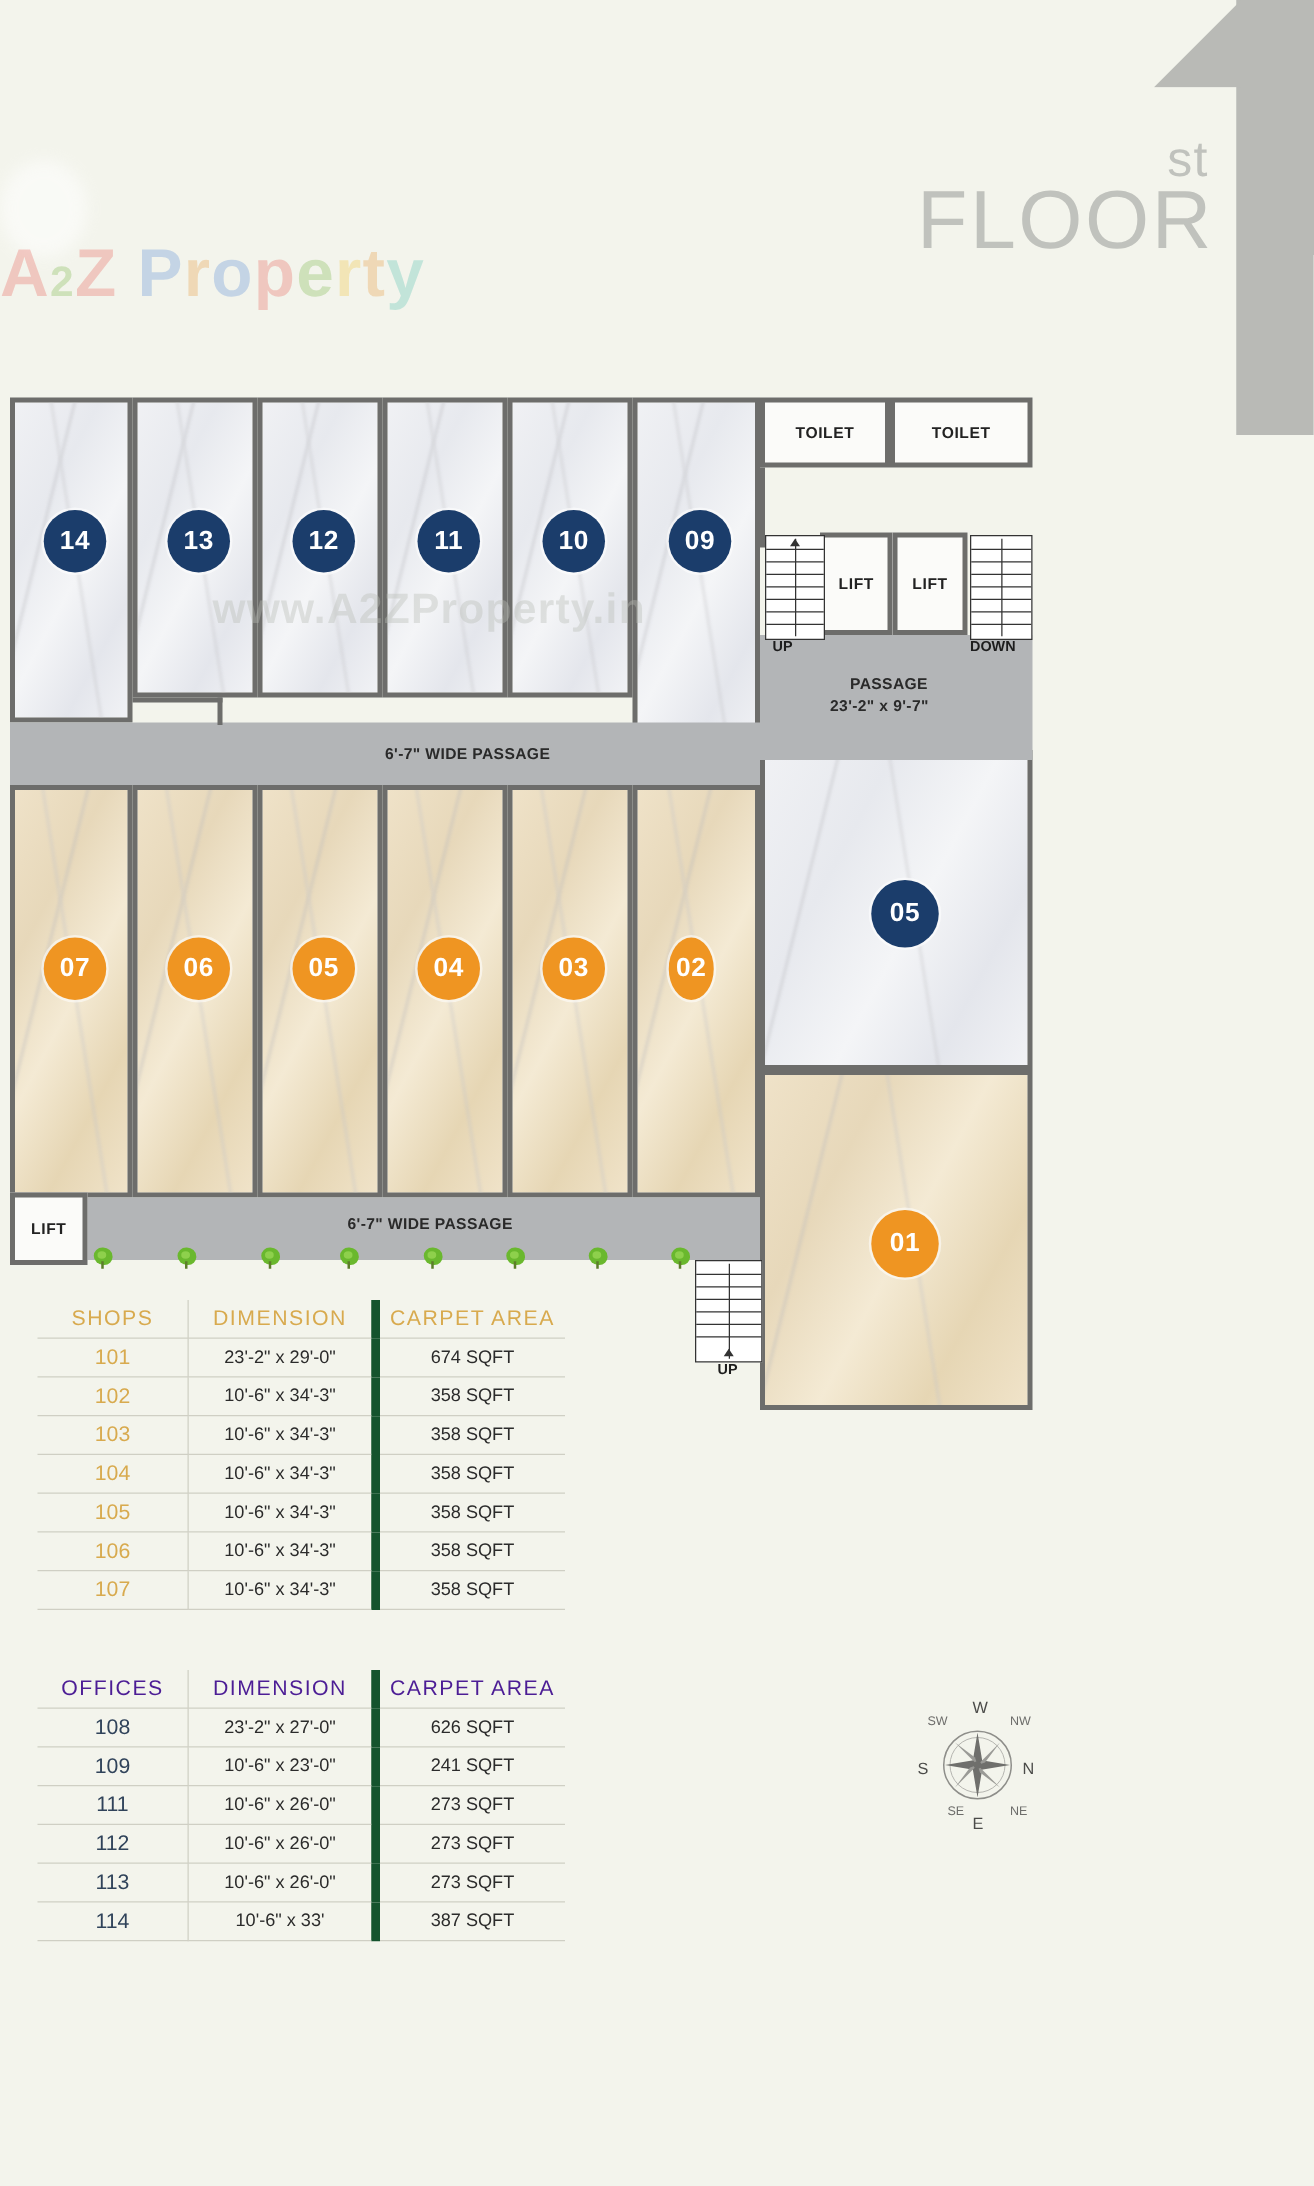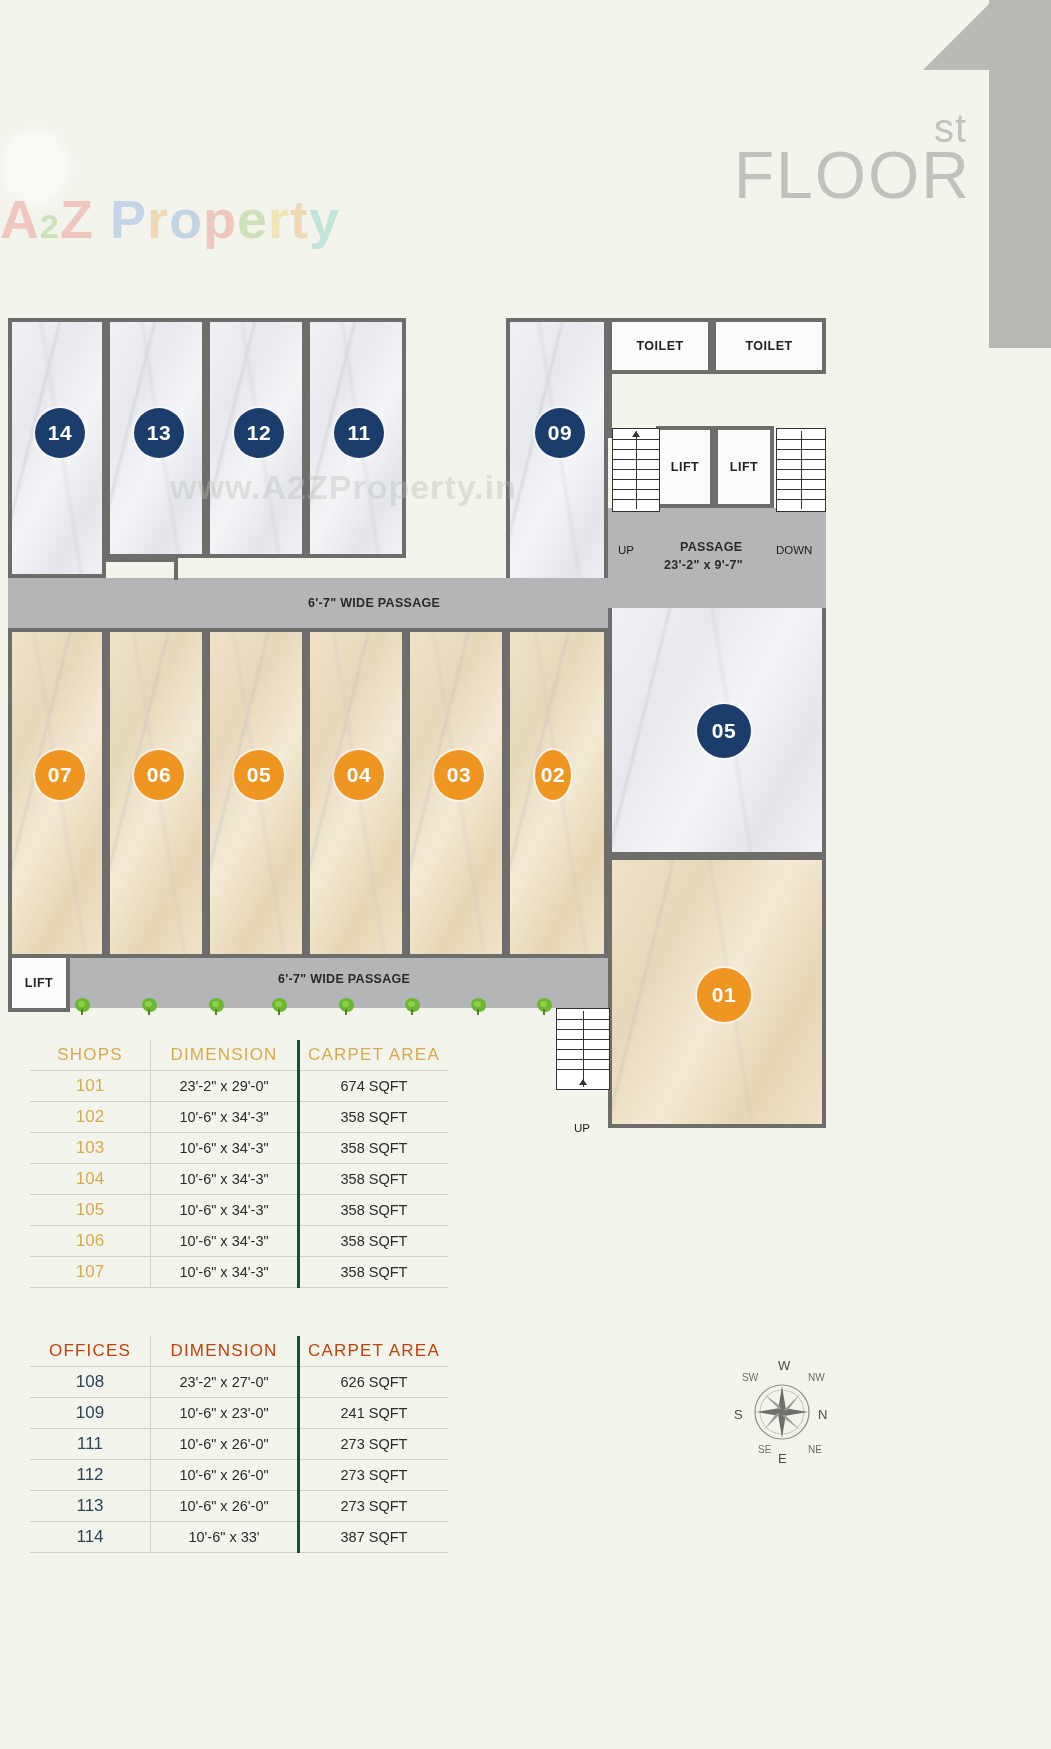--- a/index.html
+++ b/index.html
@@ -79,43 +79,43 @@
   .room{position:absolute;box-sizing:border-box;background:#fbfbf9;border:4px solid #6d6d6b;
     display:flex;align-items:center;justify-content:center;
     font-size:12.5px;font-weight:700;color:#222;letter-spacing:.5px;z-index:3;}
 
   .stair{position:absolute;background:#fff;border:1px solid #333;z-index:3;}
   .stair .tread{position:absolute;left:0;right:0;height:1px;background:#333;}
   .stair .rail{position:absolute;top:2px;bottom:2px;left:50%;width:1px;background:#333;}
   .arrowup{position:absolute;left:50%;top:2px;margin-left:-4px;width:0;height:0;
     border-left:4px solid transparent;border-right:4px solid transparent;border-bottom:6px solid #333;}
 
-  .dir-label{position:absolute;font-size:11.5px;font-weight:400;color:#1d1d1d;z-index:5;margin-top:32px;}
+  .dir-label{position:absolute;font-size:11.5px;font-weight:700;color:#1d1d1d;z-index:5;}
 
   .tree{position:absolute;width:17px;height:17px;z-index:5;}
   .tree i{position:absolute;left:1px;top:0;width:15px;height:14px;background:#6ab82e;border-radius:48% 52% 45% 55%;}
   .tree i:after{content:"";position:absolute;left:3px;top:3px;width:7px;height:6px;background:#8ed04c;border-radius:50%;}
   .tree u{position:absolute;left:7px;top:11px;width:2px;height:6px;background:#5c7d2a;}
 
   .wallseg{position:absolute;background:#6d6d6b;z-index:3;}
 
   
   .tbl{position:absolute;border-collapse:collapse;}
   .tbl td,.tbl th{
     padding:5px 8px;font-size:15px;text-align:center;white-space:nowrap;
     border-bottom:1px solid #cfcfc4;
   }
   .tbl th{font-weight:400;font-size:17px;letter-spacing:1.2px;border-bottom:1px solid #cfcfc4;}
   .tbl td.c1,.tbl th.c1{border-right:1px solid #cfcfc4;width:104px;}
-  .tbl td.c2,.tbl th.c2{border-right:3px solid #14532d;width:130px;}
+  .tbl td.c2,.tbl th.c2{border-right:7px solid #14532d;width:130px;}
   .tbl td.c3,.tbl th.c3{width:118px;}
   .shops th{color:#d8aa4e;}
   .shops td.c1{color:#d8aa4e;font-size:17px;}
   .shops td.c2,.shops td.c3{color:#2b2b2b;font-size:14.5px;}
-  .offices th{color:#c2410c;text-align:center;}
+  .offices th{color:#4c1d95;text-align:center;}
   .offices td.c1{color:#30435a;font-size:17px;}
   .offices td.c2,.offices td.c3{color:#2b2b2b;font-size:14.5px;}
 
   
   .compass{position:absolute;left:722px;top:1352px;width:120px;height:120px;}
   .compass .lbl{position:absolute;font-size:10px;color:#6d6d6b;}
   .compass .lbl.big{font-size:13px;color:#4b4b49;}
 </style>
 </head>
 <body>
@@ -145,20 +145,24 @@
       <div class="vein"></div>
       <div class="badge blue" style="left:24px;top:86px;width:50px;height:50px;">13</div>
     </div>
     <div class="unit mtop" style="left:198px;top:0;width:100px;height:240px;">
       <div class="vein"></div>
       <div class="badge blue" style="left:24px;top:86px;width:50px;height:50px;">12</div>
     </div>
     <div class="unit mtop" style="left:298px;top:0;width:100px;height:240px;">
       <div class="vein"></div>
       <div class="badge blue" style="left:24px;top:86px;width:50px;height:50px;">11</div>
+    </div>
+    <div class="unit mtop" style="left:398px;top:0;width:100px;height:240px;">
+      <div class="vein"></div>
+      <div class="badge blue" style="left:24px;top:86px;width:50px;height:50px;">10</div>
     </div>
     <div class="unit mtop" style="left:498px;top:0;width:102px;height:292px;">
       <div class="vein"></div>
       <div class="badge blue" style="left:25px;top:86px;width:50px;height:50px;">09</div>
     </div>
 
     <div class="room" style="left:600px;top:0;width:104px;height:56px;">TOILET</div>
     <div class="room" style="left:704px;top:0;width:114px;height:56px;">TOILET</div>
 
     <div class="wallseg" style="left:600px;top:56px;width:4px;height:64px;"></div>

